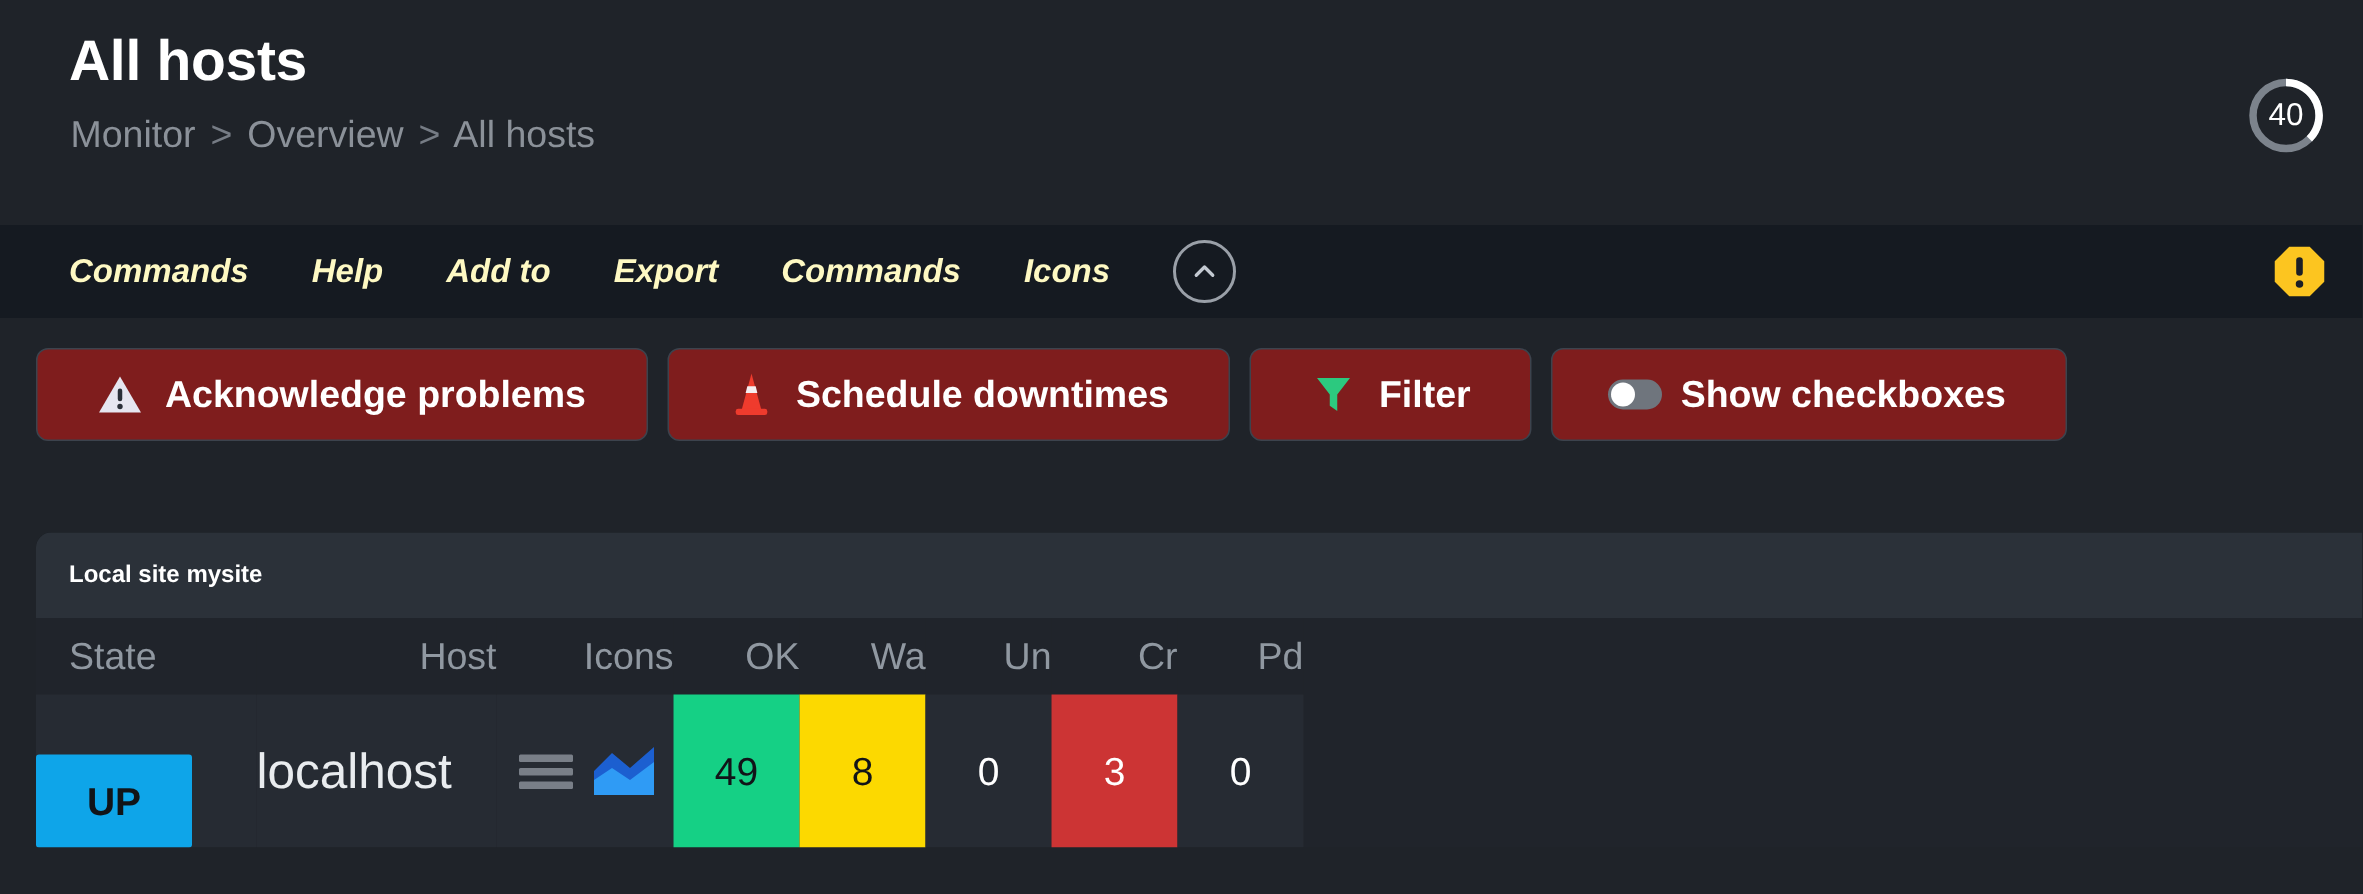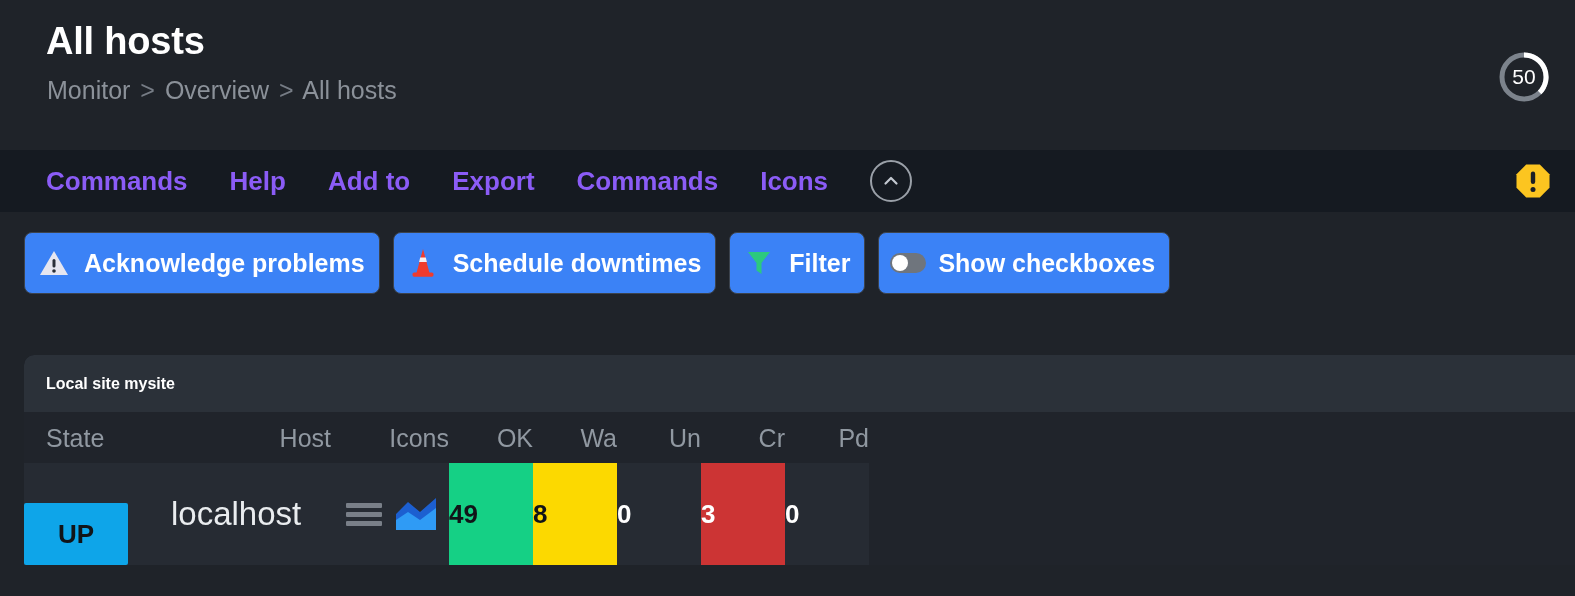--- a/index.html
+++ b/index.html
@@ -66,26 +66,27 @@
   
   .menu-bar {
     position: relative;
     height: 62px;
     background: #151a21;
     display: flex;
     align-items: center;
     padding-left: 46px;
   }
   .menu-item {
-    font-size: 26px;
-    font-weight: bold;
-    color: #8b5cf6;
+    font-size: 22px;
+    font-weight: bold;
+    color: #fef9c3;
     margin-right: 42px;
     white-space: nowrap;
     cursor: pointer;
+    font-style: italic;
   }
   .menu-collapse {
     width: 38px;
     height: 38px;
     border: 2px solid #9aa0a8;
     border-radius: 50%;
     display: flex;
     align-items: center;
     justify-content: center;
     cursor: pointer;
@@ -108,24 +109,24 @@
     display: flex;
     align-items: center;
     padding: 20px 0 0 24px;
     gap: 13px;
   }
   .action-btn {
     height: 62px;
     box-sizing: border-box;
     border: 1px solid #3c434d;
     border-radius: 8px;
-    background: #3b82f6;
-    display: flex;
-    align-items: center;
-    padding: 0 14px;
+    background: #7f1d1d;
+    display: flex;
+    align-items: center;
+    padding: 0 40px;
     cursor: pointer;
     white-space: nowrap;
   }
   .action-btn .btn-label {
     font-size: 25px;
     font-weight: bold;
     color: #ffffff;
     margin-left: 15px;
   }
   .action-btn .btn-icon {
@@ -230,23 +231,23 @@
   }
   .icon-group {
     display: flex;
     align-items: center;
     justify-content: center;
     gap: 13px;
   }
   .icon-group svg { display: block; cursor: pointer; }
 
   td.cell-num {
-    text-align: left;
+    text-align: center;
     font-size: 26px;
-    font-weight: bold;
+    font-weight: normal;
   }
   td.cell-num.bg-ok    { background: #15d085; color: #111418; }
   td.cell-num.bg-warn  { background: #fcd900; color: #111418; }
   td.cell-num.bg-crit  { background: #cc3434; color: #ffffff; }
   td.cell-num.bg-none  { background: #262b33; color: #ffffff; }
   td.cell-rest { background: #20242b; }
 </style>
 </head>
 <body>
 
@@ -258,21 +259,21 @@
     <span>Overview</span>
     <span class="crumb-sep">&gt;</span>
     <span>All hosts</span>
   </div>
 
   <div class="refresh-ring">
     <svg width="54" height="54" viewBox="0 0 54 54" aria-hidden="true">
       <circle cx="27" cy="27" r="22" fill="none" stroke="#7c838c" stroke-width="5"></circle>
       <path d="M 27 5 A 22 22 0 0 1 42.6 42.6" fill="none" stroke="#ffffff" stroke-width="5" stroke-linecap="butt"></path>
     </svg>
-    <div class="refresh-count">50</div>
+    <div class="refresh-count">40</div>
   </div>
 </div>
 
 <div class="menu-bar">
   <div class="menu-item">Commands</div>
   <div class="menu-item">Help</div>
   <div class="menu-item">Add to</div>
   <div class="menu-item">Export</div>
   <div class="menu-item">Commands</div>
   <div class="menu-item">Icons</div>

